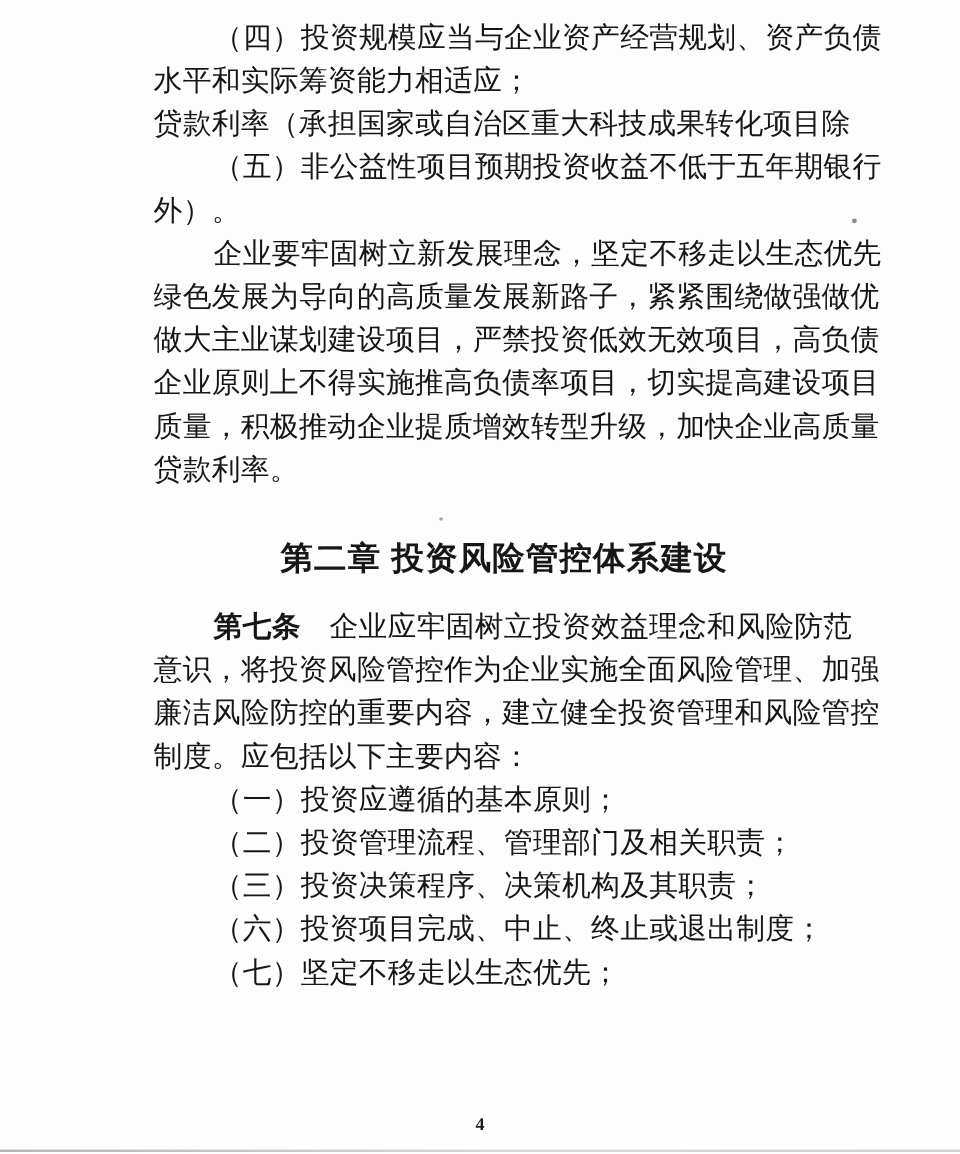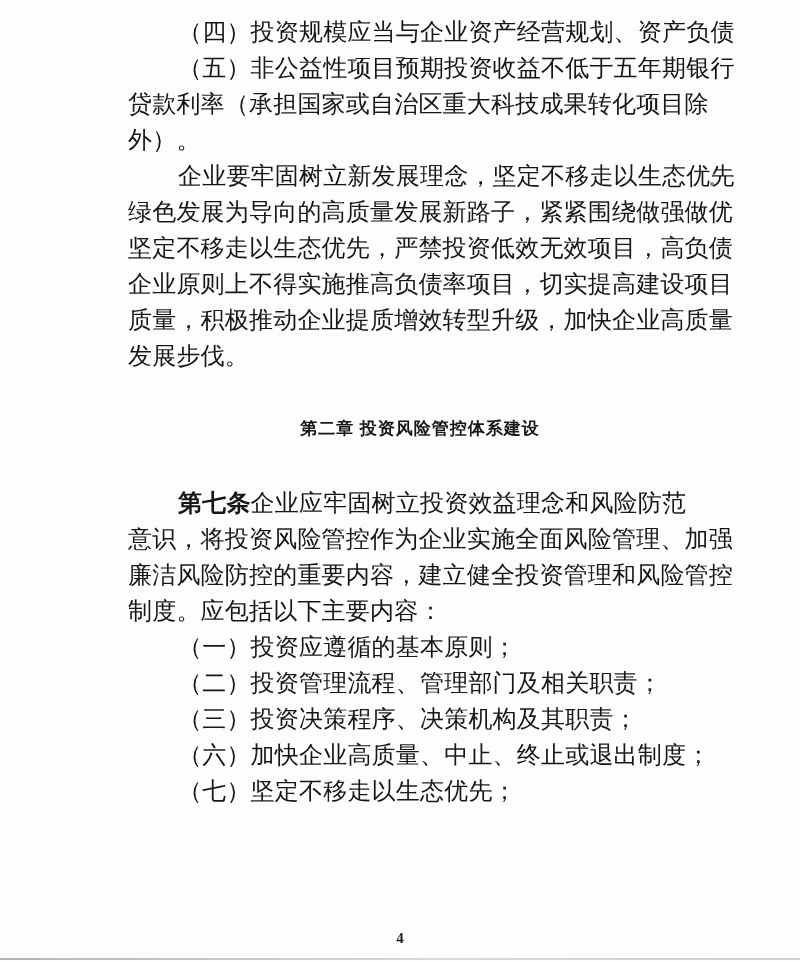--- a/index.html
+++ b/index.html
@@ -27,30 +27,31 @@
     line-height: 36px;
     white-space: nowrap;
     letter-spacing: 0.2px;
   }
   .line.indent {
     padding-left: 50px;
   }
   .heading {
     font-family: "Liberation Sans", sans-serif;
     font-weight: bold;
-    font-size: 17px;
+    font-size: 27px;
     line-height: 36px;
     letter-spacing: 1px;
     text-align: center;
-    margin: 37px 0 38px 0;
+    margin: 37px 0 22px 0;
     white-space: nowrap;
   }
   .lead {
     font-family: "Liberation Sans", sans-serif;
     font-weight: bold;
+    margin-right: 24px;
     text-align: center;
   }
   .page-number {
     position: absolute;
     left: 0;
     top: 928px;
     width: 100%;
     text-align: center;
     font-size: 15px;
     font-weight: bold;
@@ -72,38 +73,39 @@
   .speck-1 { left: 710px; top: 182px; width: 4px; height: 4px; background: #8a8a8a; }
   .speck-2 { left: 352px; top: 60px;  width: 3px; height: 3px; background: #9a9a9a; }
   .speck-3 { left: 366px; top: 431px; width: 3px; height: 3px; background: #a5a5a5; }
 </style>
 </head>
 <body>
 
 <div class="page">
   <div class="doc" id="doc-body">
       <div class="line indent">（四）投资规模应当与企业资产经营规划、资产负债</div>
+      <div class="line">水平和实际筹资能力相适应；</div>
+      <div class="line">贷款利率（承担国家或自治区重大科技成果转化项目除</div>
       <div class="line indent">（五）非公益性项目预期投资收益不低于五年期银行</div>
-      <div class="line">贷款利率（承担国家或自治区重大科技成果转化项目除</div>
       <div class="line">外）。</div>
       <div class="line indent">企业要牢固树立新发展理念，坚定不移走以生态优先</div>
       <div class="line">绿色发展为导向的高质量发展新路子，紧紧围绕做强做优</div>
-      <div class="line">坚定不移走以生态优先，严禁投资低效无效项目，高负债</div>
+      <div class="line">做大主业谋划建设项目，严禁投资低效无效项目，高负债</div>
       <div class="line">企业原则上不得实施推高负债率项目，切实提高建设项目</div>
       <div class="line">质量，积极推动企业提质增效转型升级，加快企业高质量</div>
-      <div class="line">发展步伐。</div>
+      <div class="line">贷款利率。</div>
       <div class="heading">第二章 投资风险管控体系建设</div>
       <div class="line indent"><span class="lead">第七条</span>企业应牢固树立投资效益理念和风险防范</div>
       <div class="line">意识，将投资风险管控作为企业实施全面风险管理、加强</div>
       <div class="line">廉洁风险防控的重要内容，建立健全投资管理和风险管控</div>
       <div class="line">制度。应包括以下主要内容：</div>
       <div class="line indent">（一）投资应遵循的基本原则；</div>
       <div class="line indent">（二）投资管理流程、管理部门及相关职责；</div>
       <div class="line indent">（三）投资决策程序、决策机构及其职责；</div>
-      <div class="line indent">（六）加快企业高质量、中止、终止或退出制度；</div>
+      <div class="line indent">（六）投资项目完成、中止、终止或退出制度；</div>
       <div class="line indent">（七）坚定不移走以生态优先；</div>
     </div>
 
   <div class="page-number">4</div>
 
   <div class="scan-edge-bottom"></div>
   <div class="speck speck-1"></div>
   <div class="speck speck-2"></div>
   <div class="speck speck-3"></div>
 </div>

